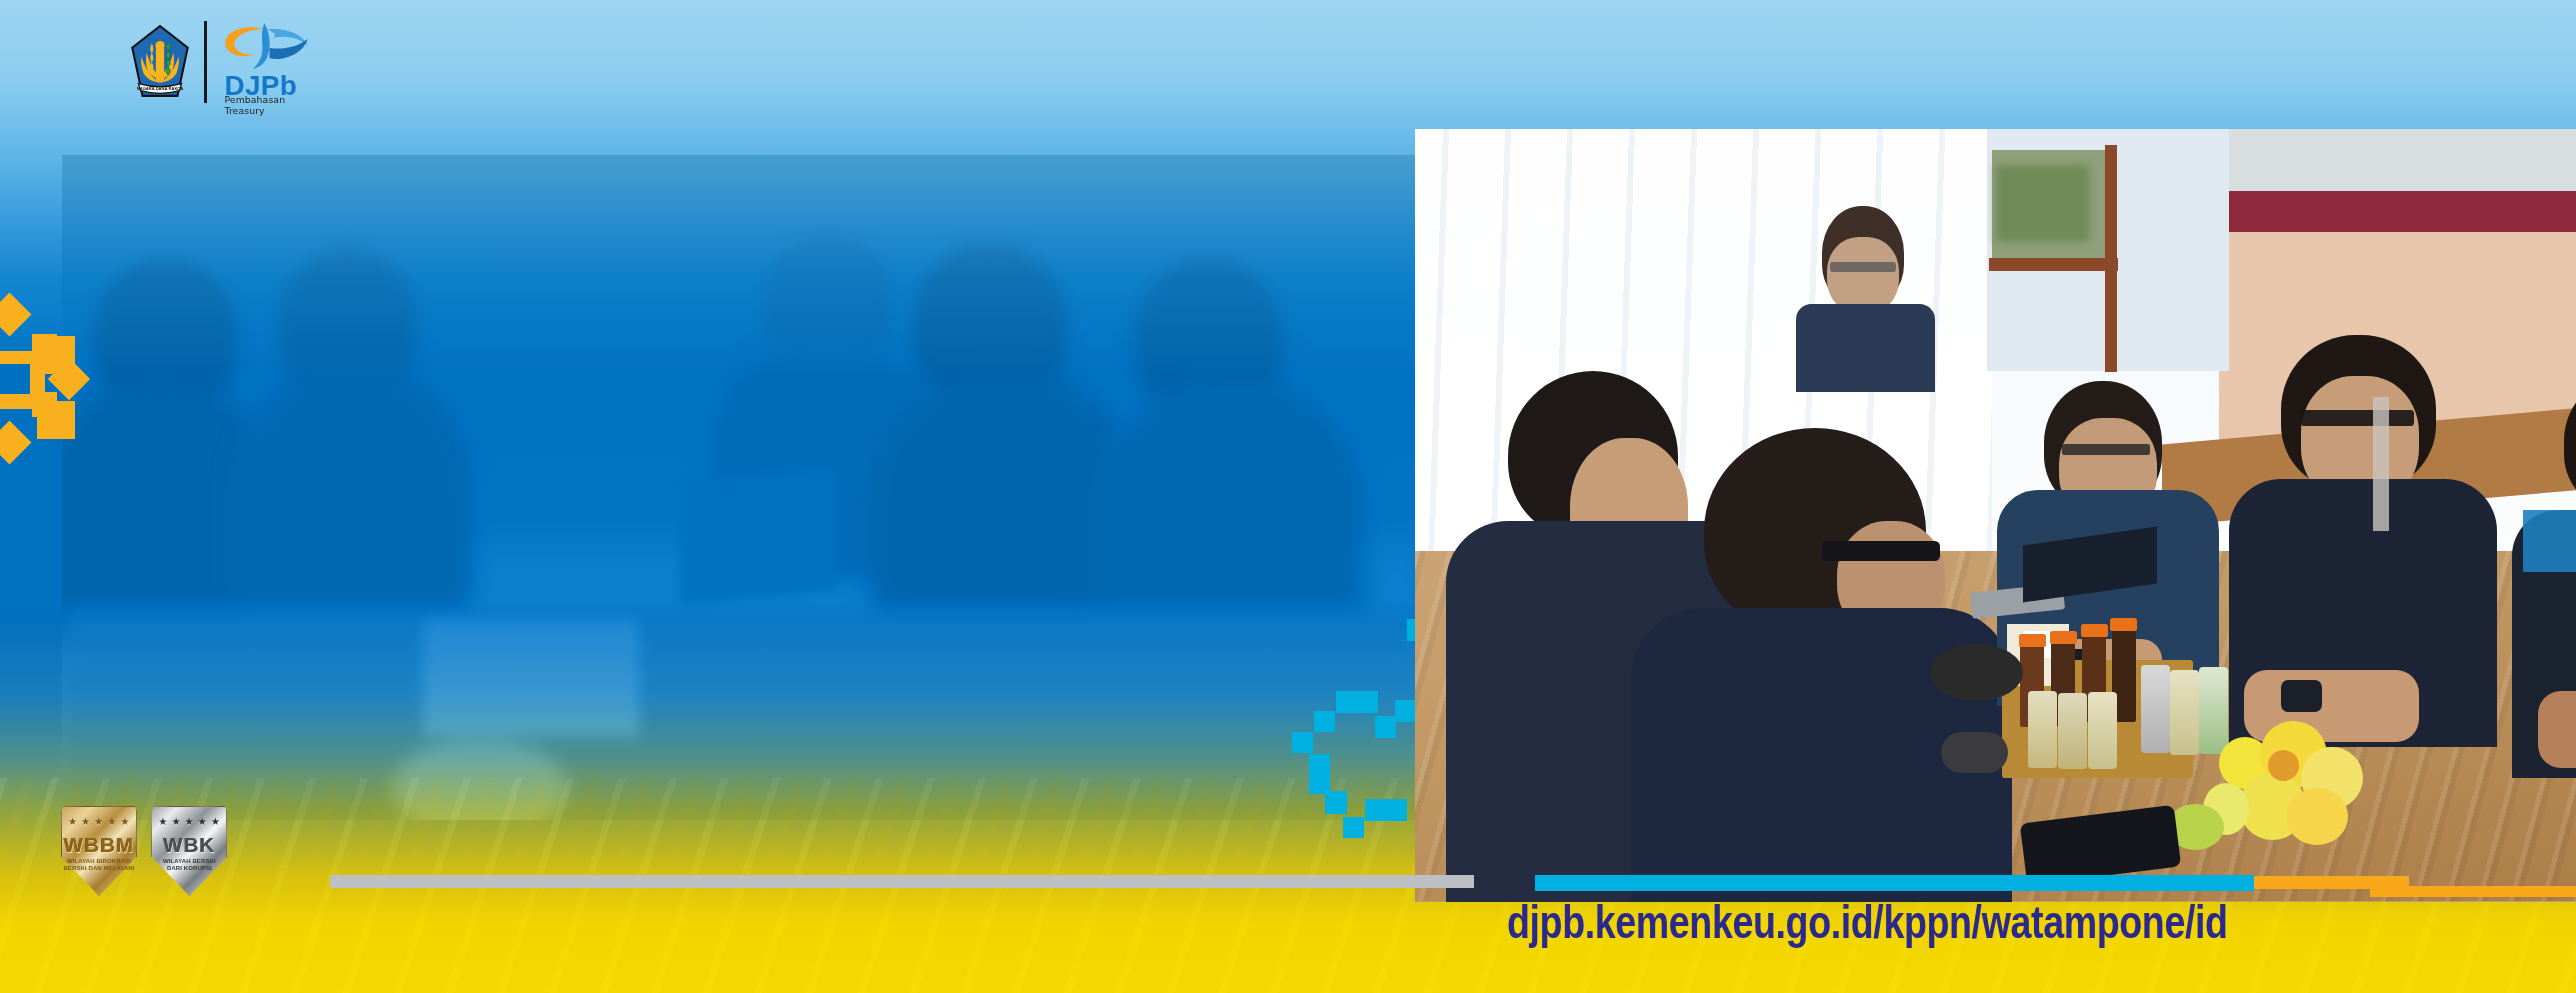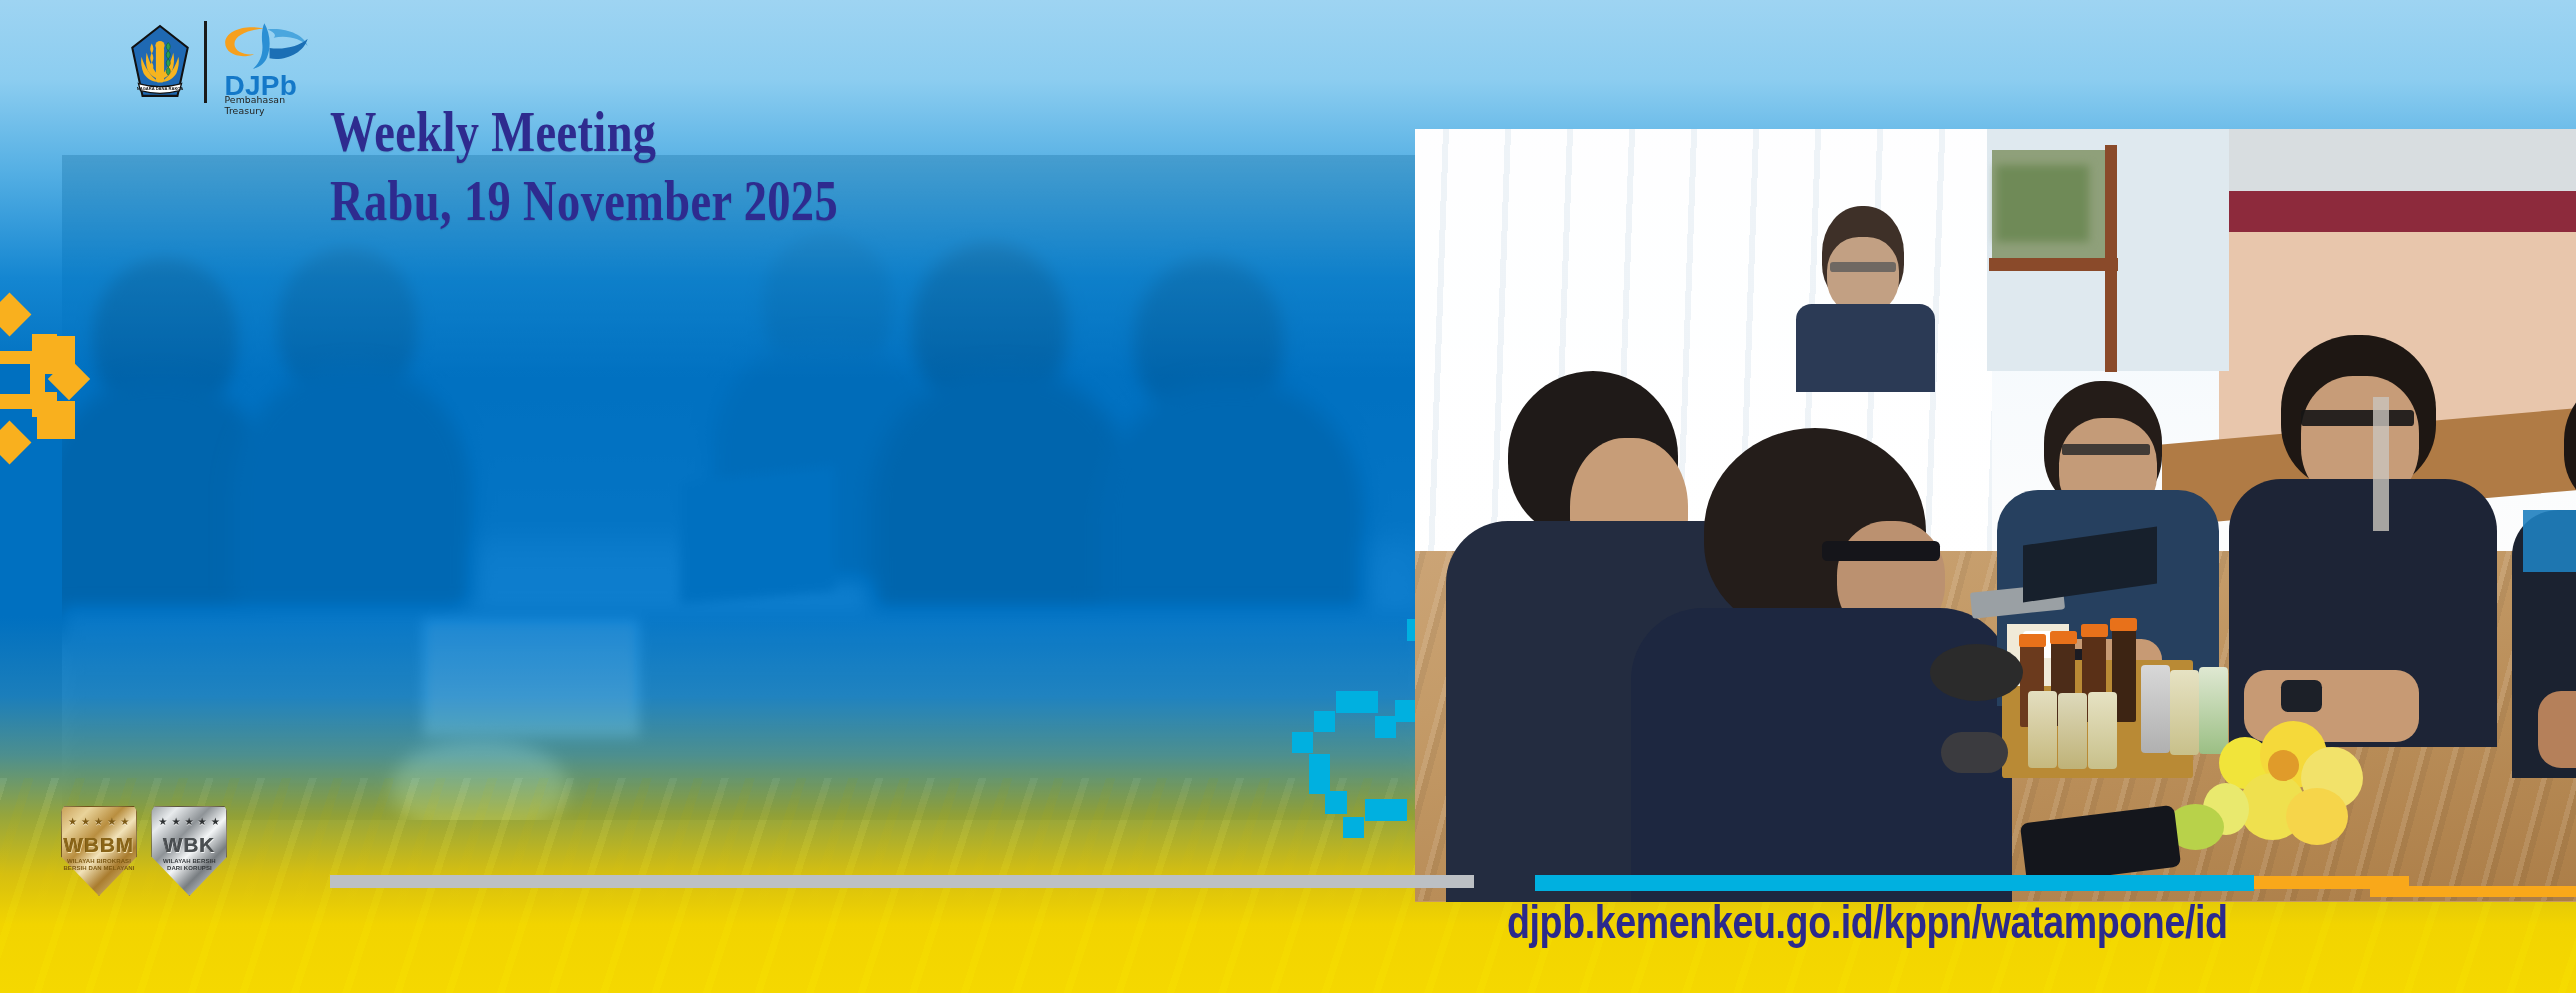--- a/index.html
+++ b/index.html
@@ -325,24 +325,20 @@
         <path d="M10 42 C10 18 48 6 86 14 C60 16 28 26 28 44 C28 58 46 66 66 64 C40 74 10 64 10 42Z" fill="#f6a01e"></path>
         <path d="M86 4 C96 22 100 46 92 68 C88 80 78 90 64 92 C78 80 84 62 82 44 C80 26 82 12 86 4Z" fill="#2a8fd4"></path>
         <path d="M92 16 C128 12 162 26 170 48 C158 34 130 26 104 32 C114 24 92 16 92 16Z" fill="#4aa6de"></path>
         <path d="M96 52 C126 56 154 48 170 34 C162 62 126 78 96 72Z" fill="#1b6fb5"></path>
       </svg>
       <div class="djpb-word">DJPb</div>
       <div class="djpb-sub">Pembahasan Treasury</div>
     </div>
   </div>
 
-  <div class="title-block">
-    <div class="t1">Weekly Meeting</div>
-    <div class="t2">Rabu, 19 November 2025</div>
-  </div>
 
 
   <div class="shields">
     <div class="shield gold">
       <div class="body"></div>
       <div class="stars">★ ★ ★ ★ ★</div>
       <div class="abbr">WBBM</div>
       <div class="cap">
         <div>WILAYAH BIROKRASI</div>
         <div>BERSIH DAN MELAYANI</div>

